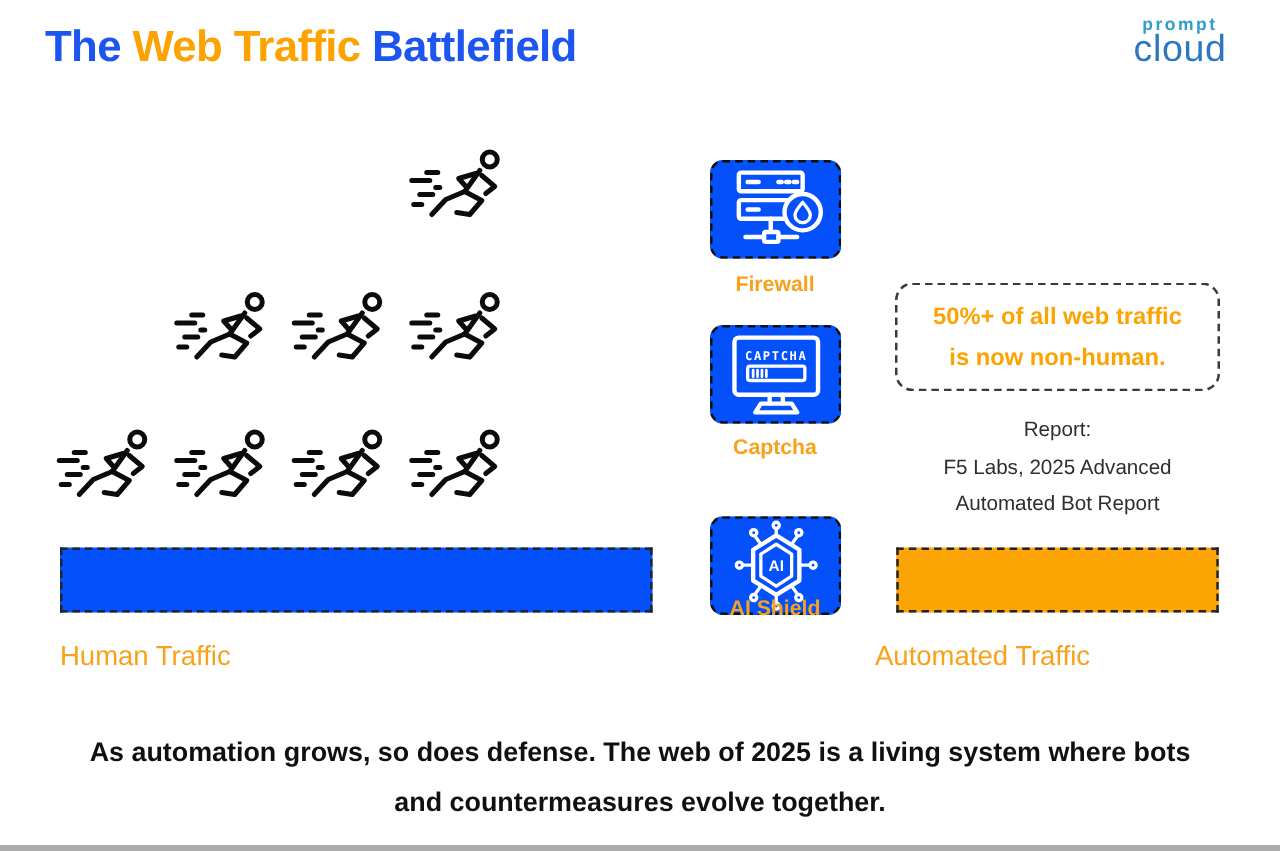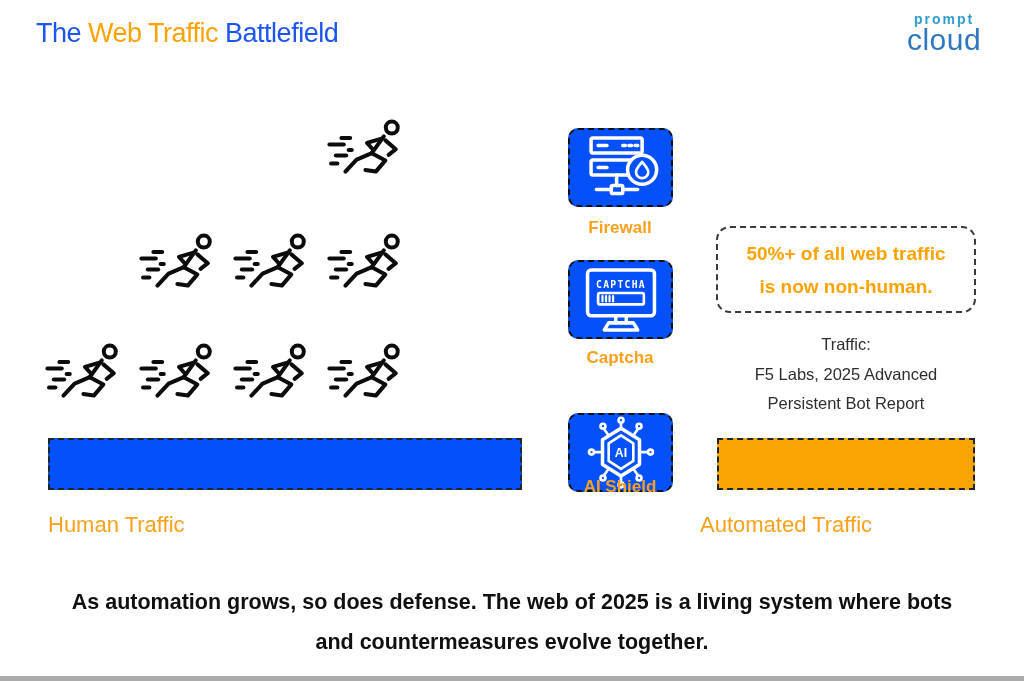--- a/index.html
+++ b/index.html
@@ -4,21 +4,21 @@
 <style>
   html,body { margin:0; padding:0; background:#e9e9e9; }
   #canvas {
     position:relative; width:1024px; height:681px; margin:0 auto;
     background:#ffffff; overflow:hidden;
     font-family:"Liberation Sans", sans-serif;
   }
   
   .title {
     position:absolute; left:36px; top:18px;
-    font-size:27px; font-weight:400; letter-spacing:-0.5px; white-space:pre;
+    font-size:35px; font-weight:700; letter-spacing:-0.5px; white-space:pre;
   }
   .title .t-blue   { color:#1d55f0; }
   .title .t-orange { color:#fca302; }
   .logo { position:absolute; right:28px; top:12px; width:104px; text-align:center; line-height:1; }
   .logo-top {
     font-size:14px; font-weight:700; color:#2f9ecc; letter-spacing:2px;
     text-transform:lowercase; margin-bottom:1px;
   }
   .logo-bottom {
     font-size:30px; font-weight:400; color:#2c77bf; letter-spacing:0.5px;
@@ -281,23 +281,23 @@
     </svg>
   </div>
   <div class="def-label" id="def-label-3">AI Shield</div>
 
   <div class="stat-box">
     <div>50%+ of all web traffic</div>
     <div>is now non-human.</div>
   </div>
 
   <div class="source">
-    <div>Traffic:</div>
+    <div>Report:</div>
     <div>F5 Labs, 2025 Advanced</div>
-    <div>Persistent Bot Report</div>
+    <div>Automated Bot Report</div>
   </div>
 
   <div class="bar bar-auto" style="background: rgb(252, 164, 3);"></div>
   <div class="bar-label label-auto">Automated Traffic</div>
 
   <div class="caption">
     <div>As automation grows, so does defense. The web of 2025 is a living system where bots</div>
     <div>and countermeasures evolve together.</div>
   </div>
 

